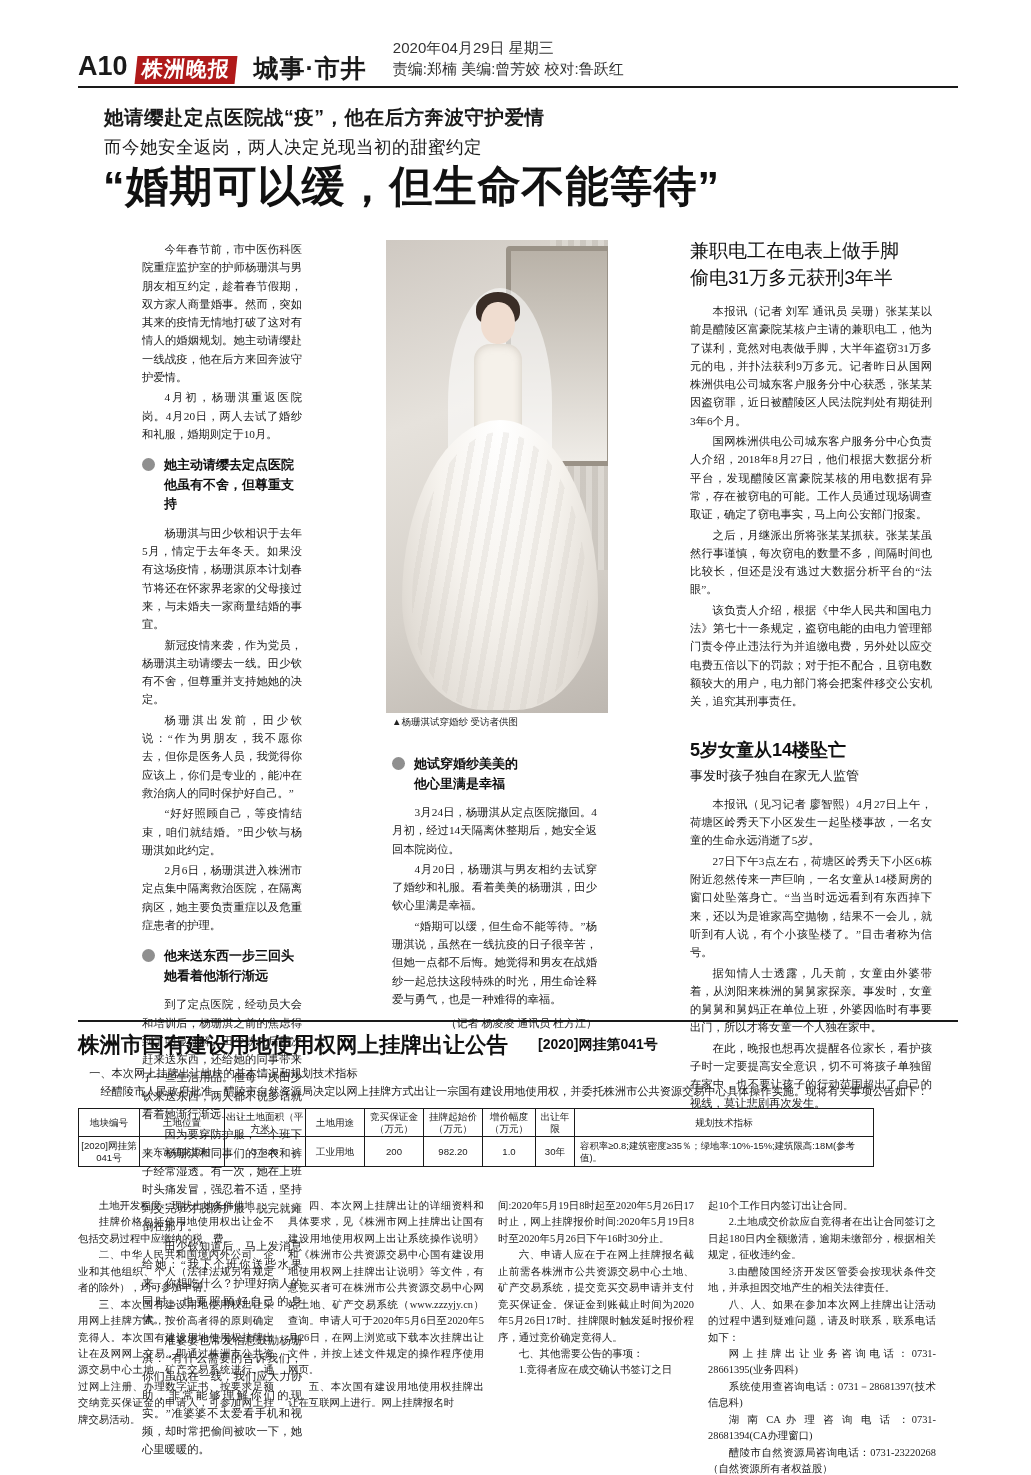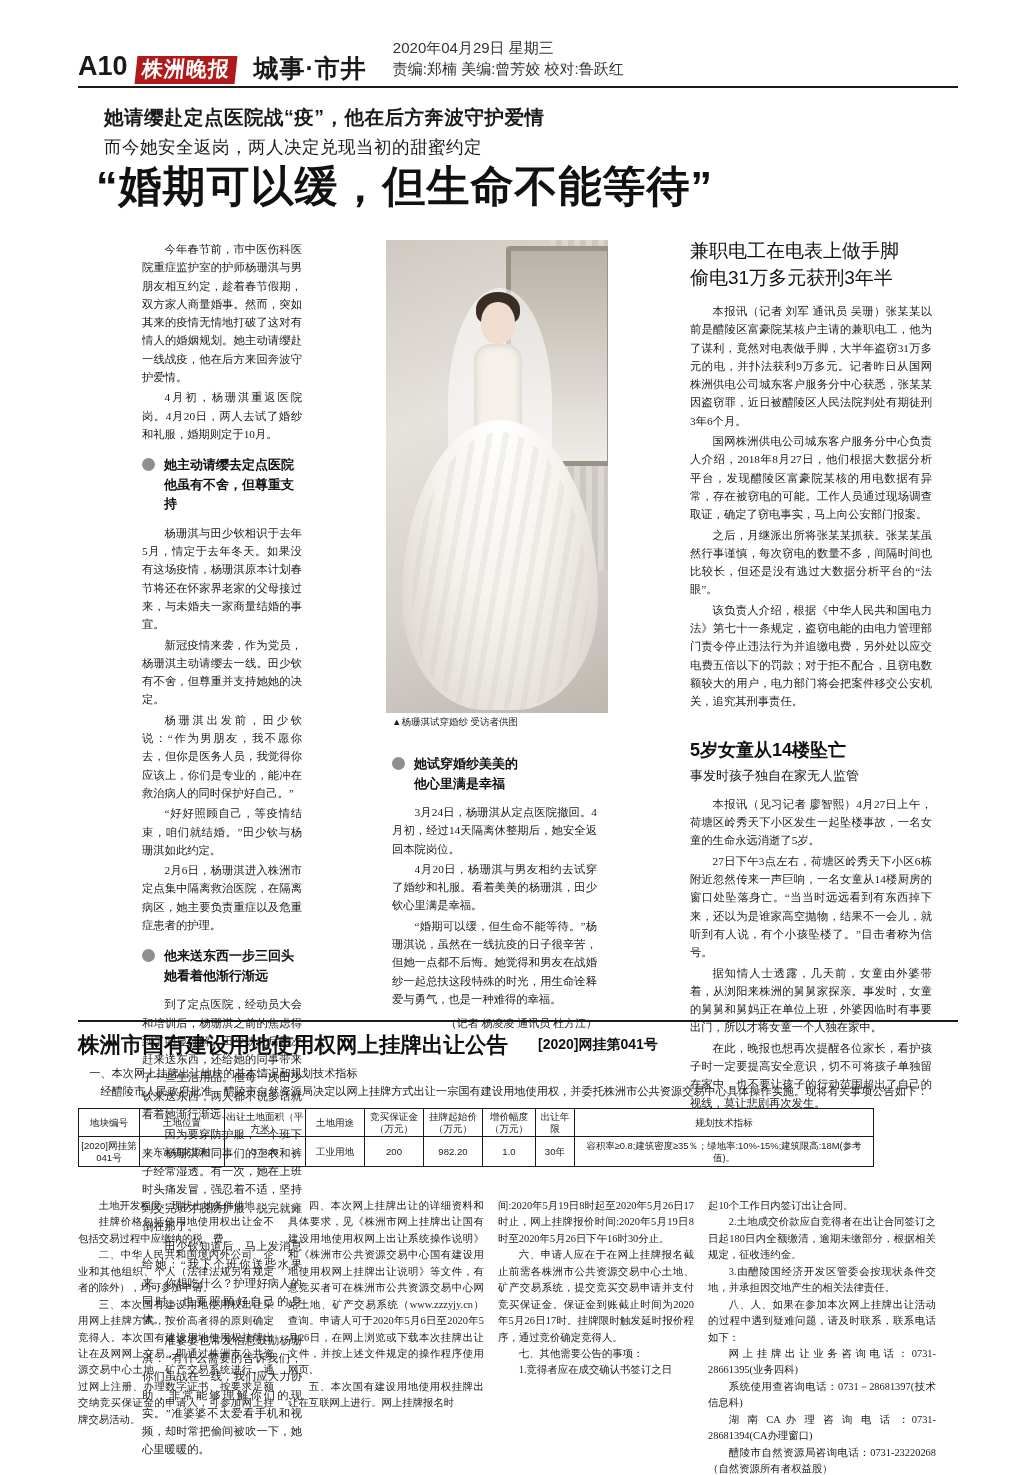--- a/index.html
+++ b/index.html
@@ -95,21 +95,21 @@
     position: absolute;
     left: 104px;
     top: 135px;
     font-family: "Liberation Serif", serif;
     font-size: 17.5px;
     letter-spacing: 0.5px;
     color: #1a1a1a;
   }
   .headline {
     position: absolute;
-    left: 96px;
+    left: 103px;
     top: 158px;
     font-family: "Liberation Sans", sans-serif;
     font-size: 43px;
     font-weight: bold;
     letter-spacing: 1px;
     color: #111;
   }
 
   
   .col-a {
@@ -277,21 +277,21 @@
     border-radius: 23px;
   }
   table.land th, table.land td {
     border: 1px solid #1a1a1a;
     text-align: center;
     vertical-align: middle;
     padding: 2px 1px;
     line-height: 1.22;
   }
   table.land th { font-weight: normal; }
-  table.land td.spec { font-size: 9.4px; text-align: center; padding: 3px 5px; }
+  table.land td.spec { font-size: 9.4px; text-align: left; padding: 3px 5px; }
 
   
   .ph-bg {
     position: absolute; inset: 0;
     background: linear-gradient(160deg,#cfc9c2 0%, #e6e2dc 35%, #d6d1ca 70%, #bdb7b0 100%);
   }
   .ph-mirror {
     position: absolute; left: 120px; top: 6px; width: 96px; height: 210px;
     background: linear-gradient(180deg,#b9b2a8,#efece7);
     border: 5px solid #9a9287;

